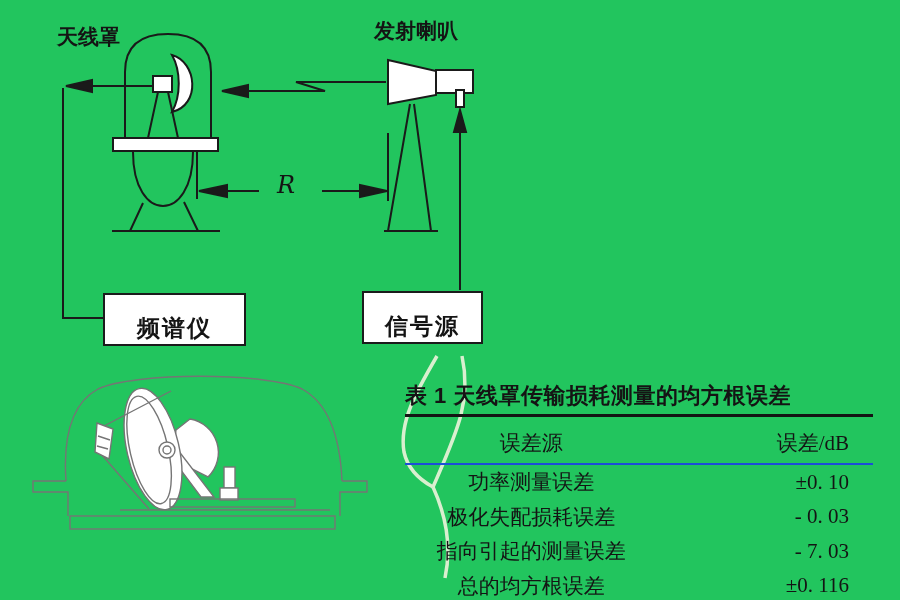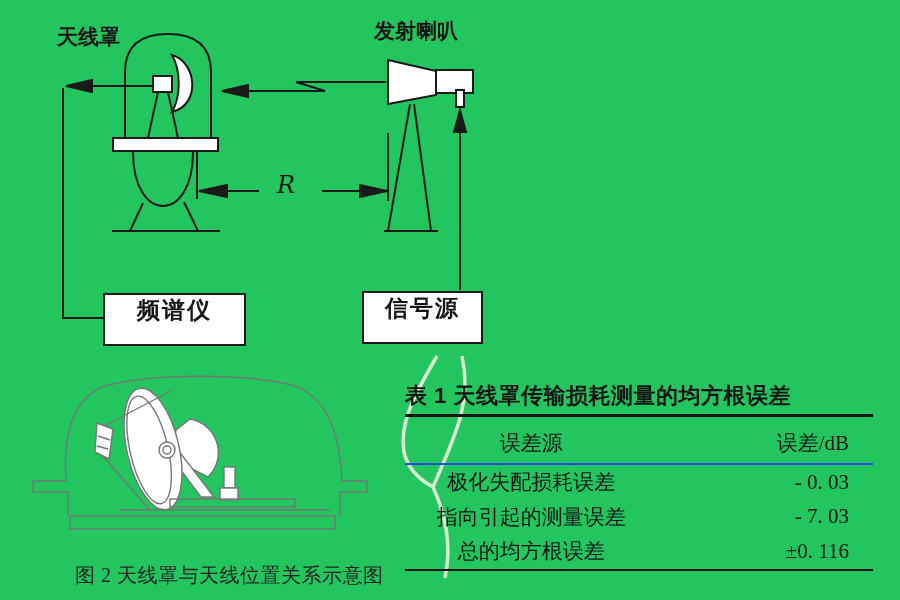--- a/index.html
+++ b/index.html
@@ -11,21 +11,21 @@
   .abs{position:absolute;white-space:nowrap;}
   .hei{font-family:"Liberation Sans",sans-serif;font-weight:bold;}
   .song{font-family:"Liberation Serif",serif;}
   .lbl-radome{left:57px;top:23px;font-size:21px;}
   .lbl-horn{left:374px;top:17px;font-size:21px;}
   .lbl-r{left:277px;top:171px;font-size:24px;font-style:italic;font-family:"DejaVu Serif",serif;}
   .cap-fig1{left:530px;top:170px;font-size:22px;}
   .cap-fig2{left:75px;top:562px;font-size:20px;letter-spacing:0.5px;color:#222;}
   .eqbox{
     position:absolute;border:2px solid #1b1b1b;background:#fff;
-    display:flex;align-items:flex-start;justify-content:center;
+    display:flex;align-items:flex-end;justify-content:center;
     font-size:23px;font-weight:bold;letter-spacing:2px;
   }
   .box-spectrum{left:103px;top:293px;width:139px;height:49px;}
   .box-signal{left:362px;top:291px;width:117px;height:49px;}
   .table1{position:absolute;left:405px;top:383px;width:468px;}
   .table1-title{font-size:22px;line-height:26px;font-weight:bold;margin-bottom:5px;letter-spacing:0.5px;}
   .tbl{border-top:3px solid #141414;border-bottom:2px solid #141414;font-family:"Liberation Serif",serif;font-size:21px;}
   .thead{display:flex;align-items:center;height:40px;border-bottom:2px solid #1d4ed8;margin-top:6px;}
   .trow{display:flex;align-items:center;height:34.5px;}
   .c1{width:54%;text-align:center;}
@@ -118,28 +118,31 @@
   <div class="abs hei lbl-horn">发射喇叭</div>
   <div class="abs lbl-r">R</div>
 
   <div class="eqbox box-spectrum">
     <span>频谱仪</span>
   </div>
   <div class="eqbox box-signal">
     <span>信号源</span>
   </div>
 
-  <div class="abs song cap-fig2">图 2 天线罩与天线位置关系示意图</div>
 
   <div class="table1">
     <div class="table1-title">表 1 天线罩传输损耗测量的均方根误差</div>
     <div class="tbl">
       <div class="thead">
         <div class="c1">误差源</div>
         <div class="c2">误差/dB</div>
+      </div>
+      <div class="trow">
+        <div class="c1">功率测量误差</div>
+        <div class="c2">±0. 10</div>
       </div>
       <div class="trow">
         <div class="c1">极化失配损耗误差</div>
         <div class="c2">- 0. 03</div>
       </div>
       <div class="trow">
         <div class="c1">指向引起的测量误差</div>
         <div class="c2">- 7. 03</div>
       </div>
       <div class="trow">

